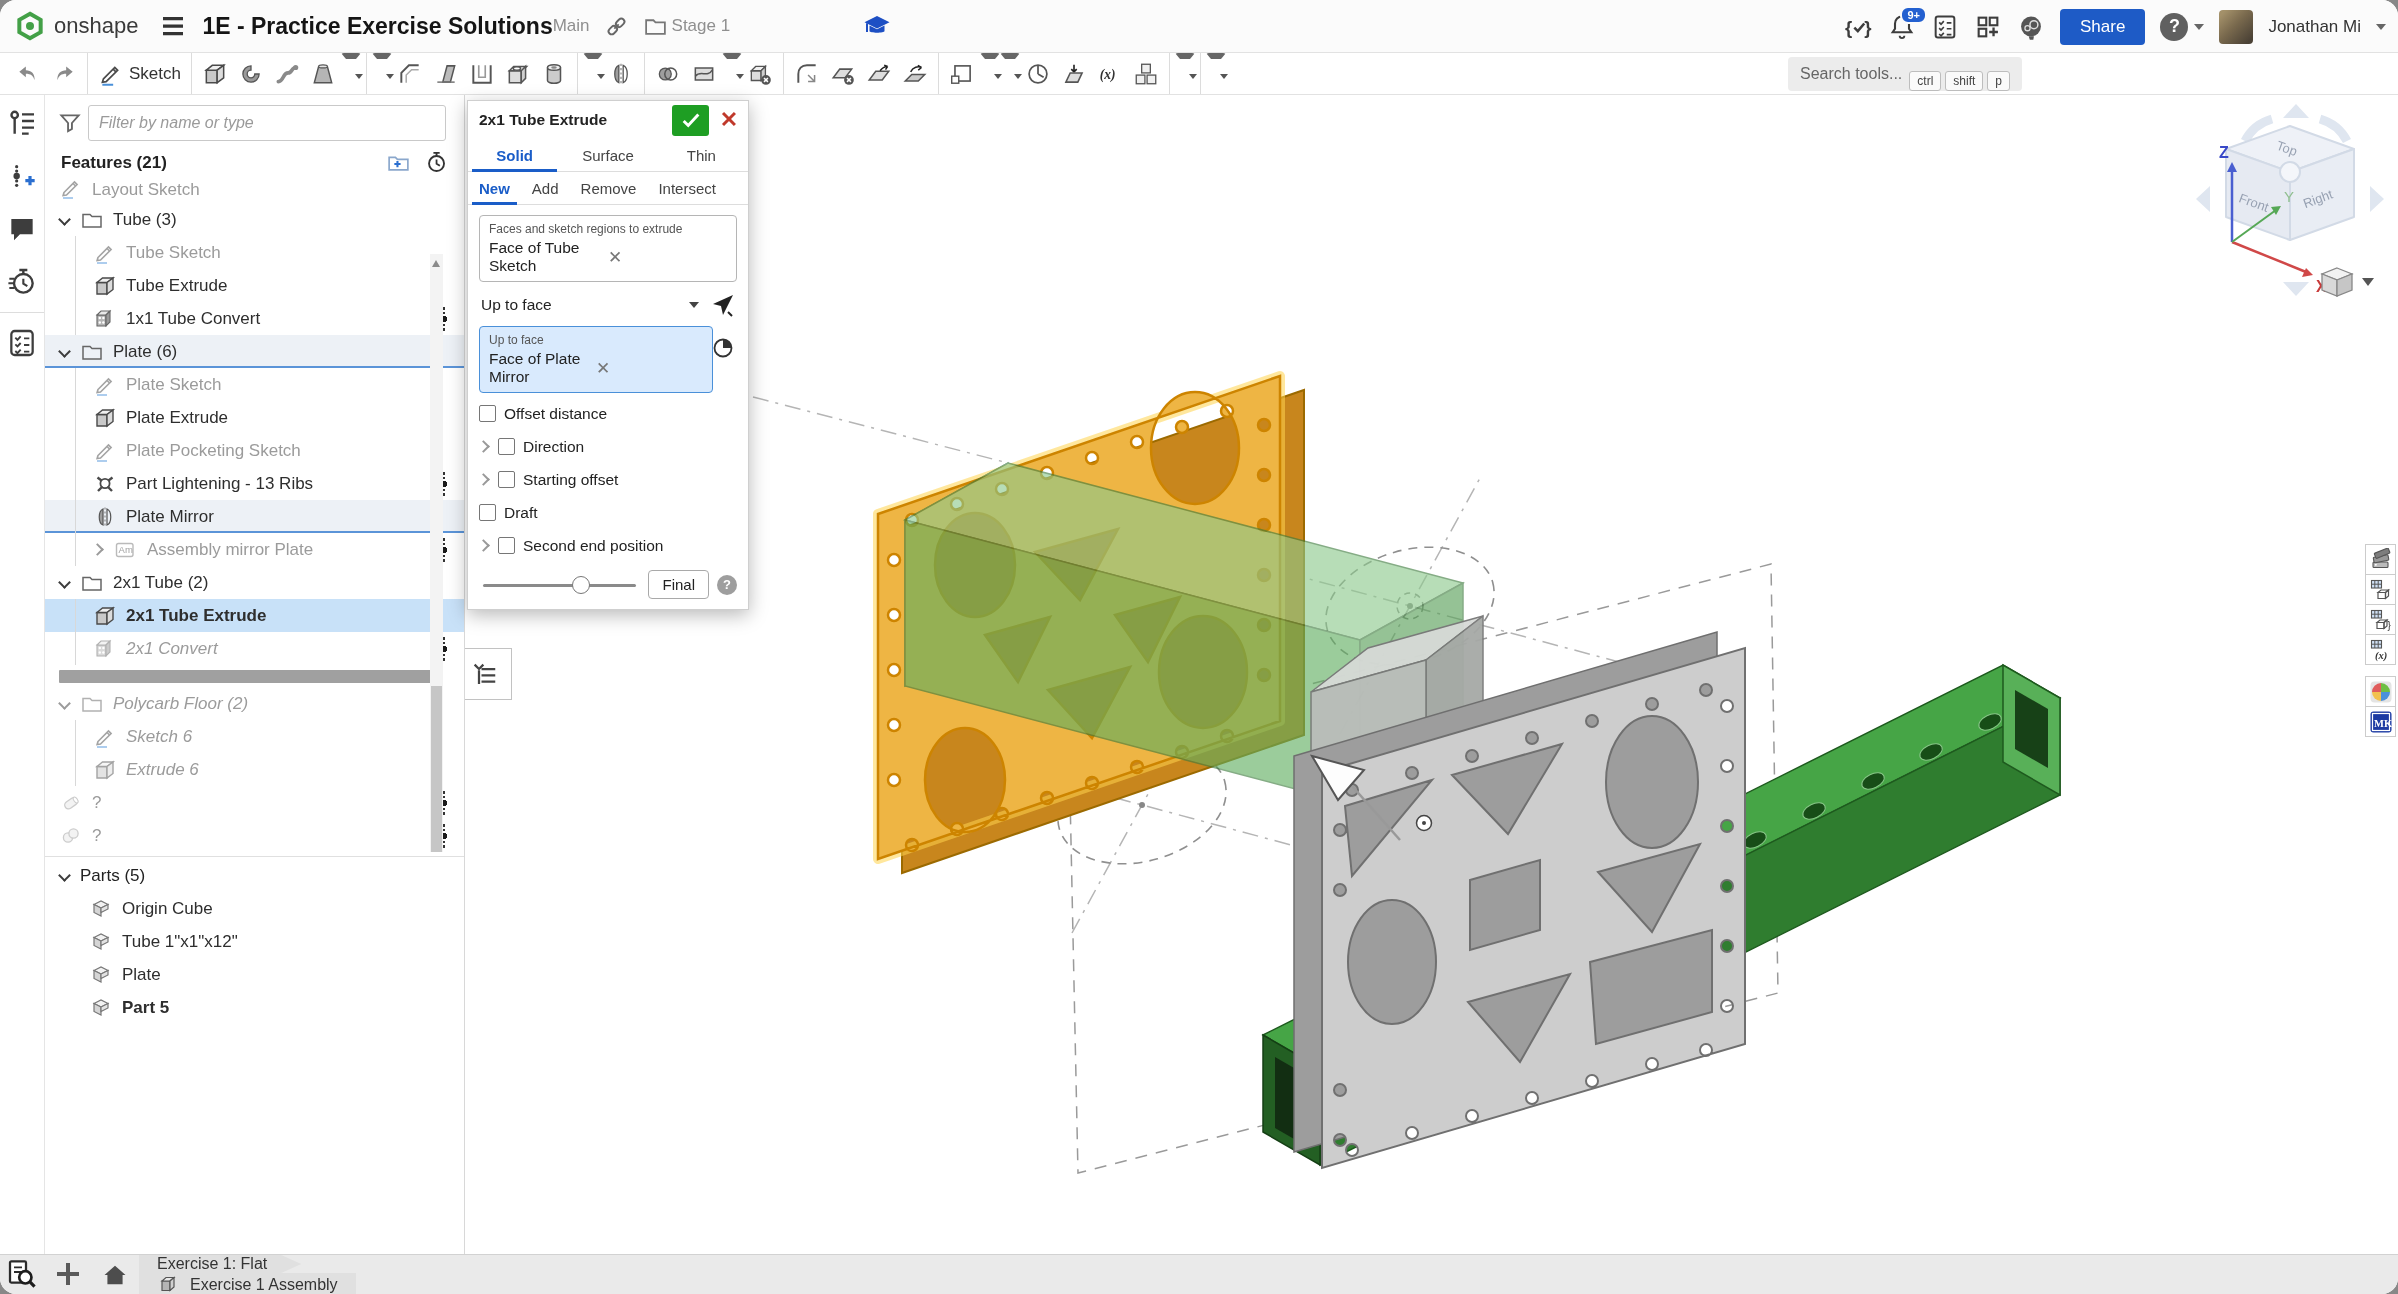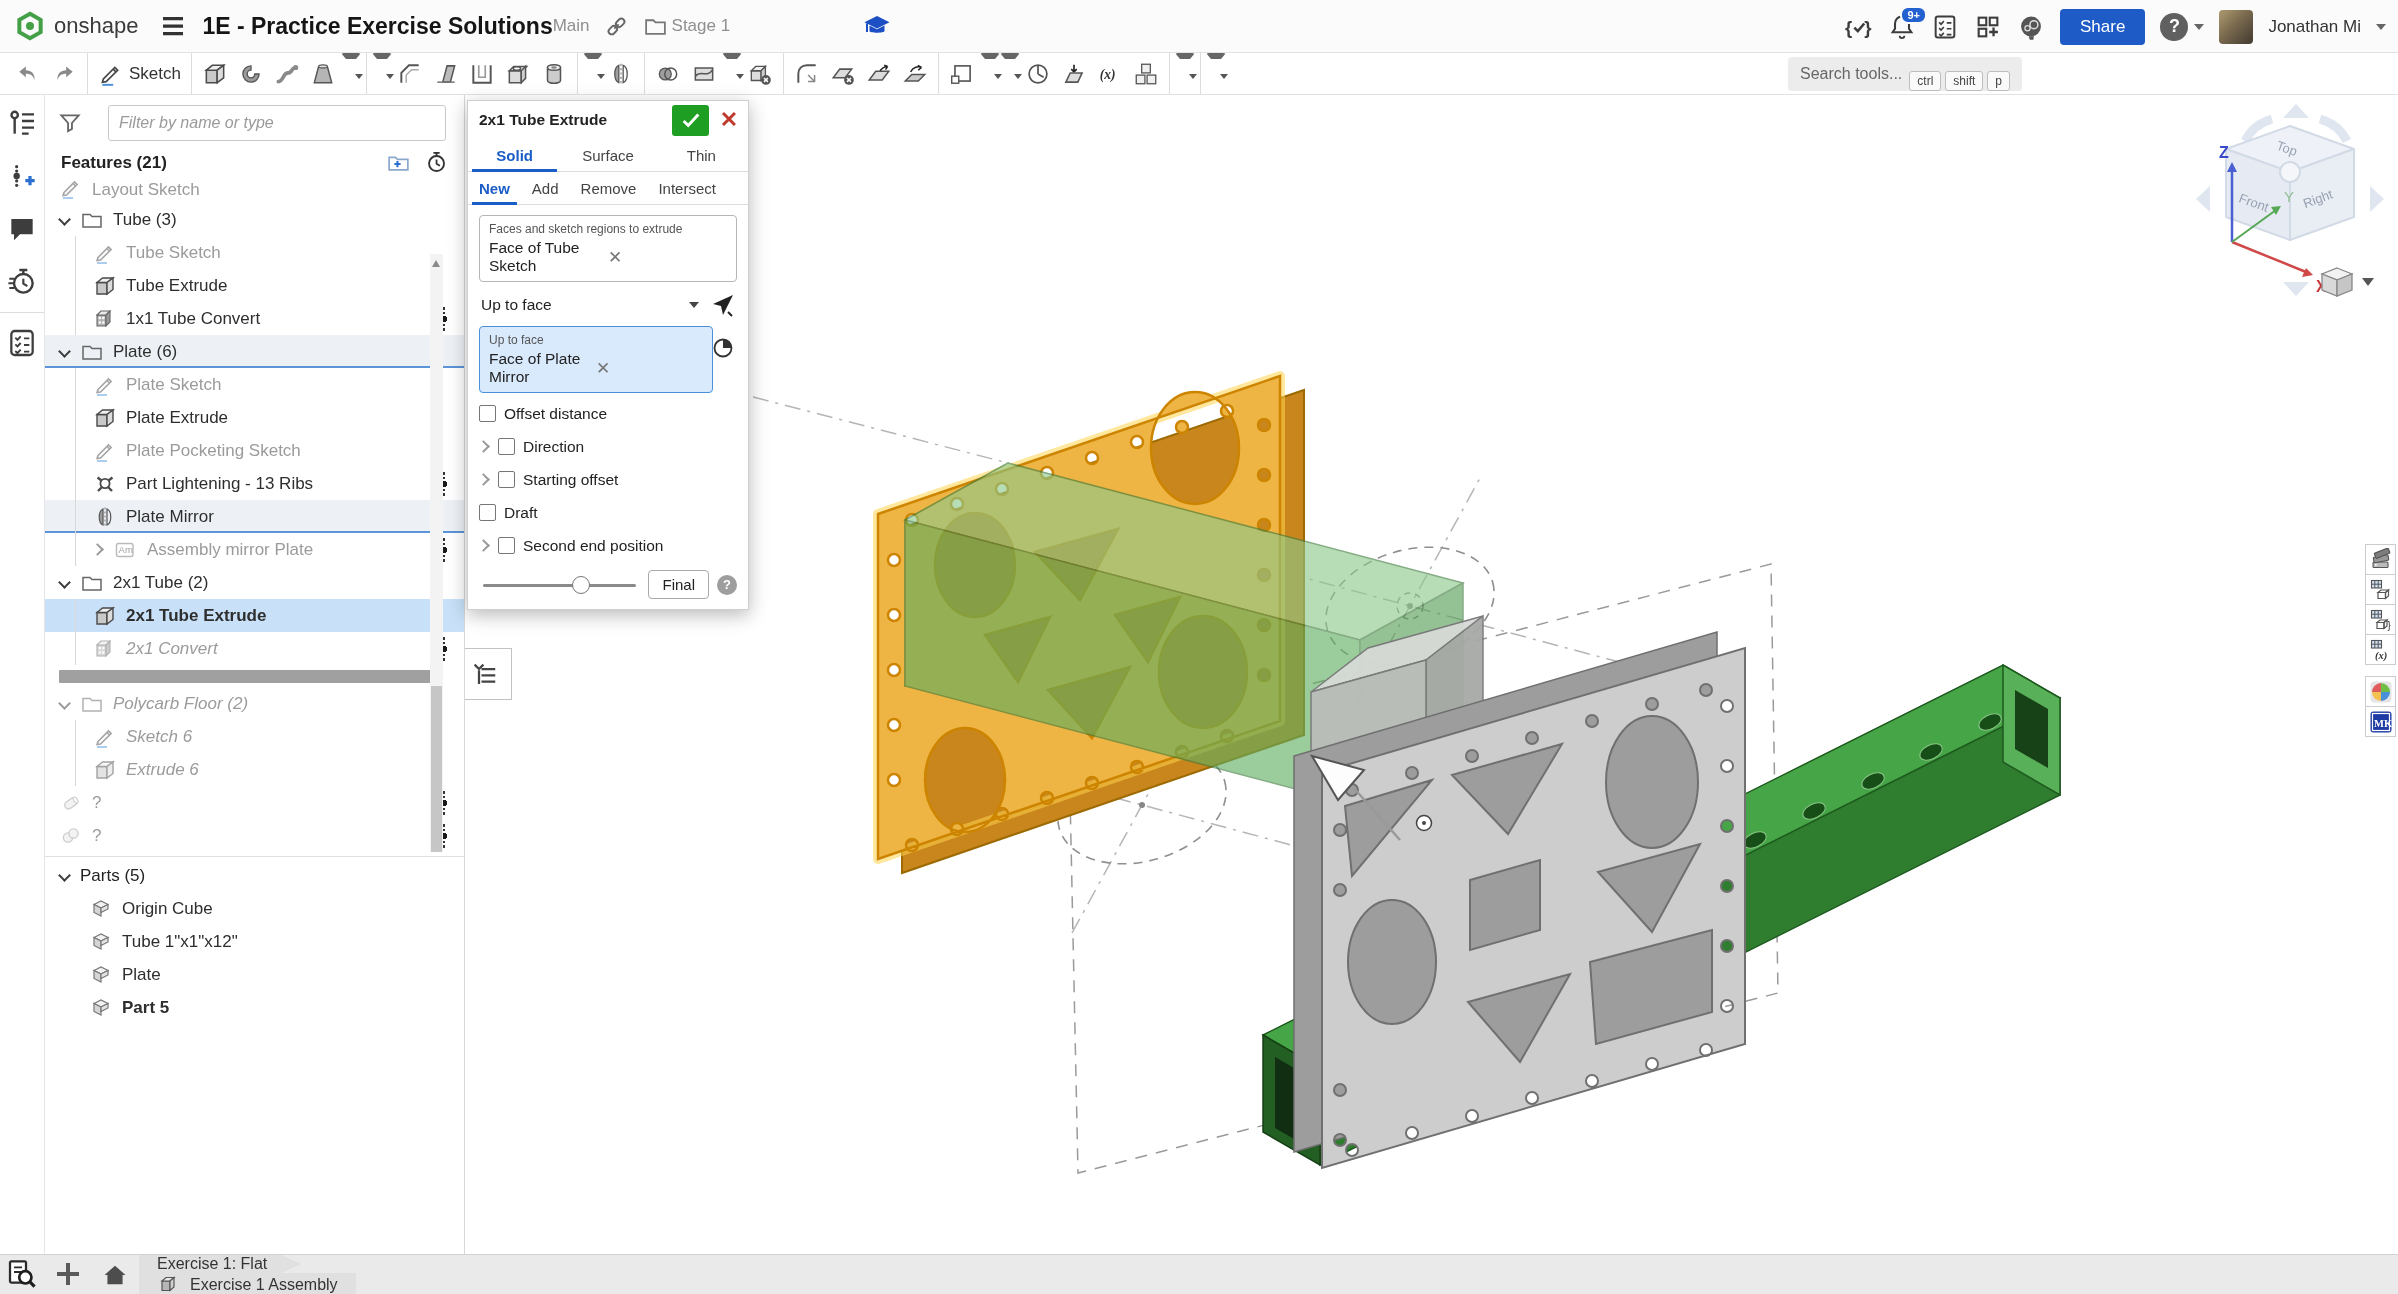--- a/index.html
+++ b/index.html
@@ -1,16 +1,16 @@
 <!DOCTYPE html>
 <html><head>
 <meta charset="utf-8">
 <style>
   html,body{margin:0;padding:0;background:#888;}
-  #app{position:relative;width:2398px;height:1294px;background:#fff;font-family:"Liberation Sans",sans-serif;overflow:hidden;}
+  #app{position:relative;width:2398px;height:1294px;background:#fff;font-family:"Liberation Sans",sans-serif;overflow:hidden;border-radius:16px;}
   svg{display:block}
   .icon svg,.ticon svg,.ficon svg,.bicon svg,.ricon svg,.railicon svg{width:100%;height:100%;}
 
   
   #topbar{position:absolute;left:0;top:0;right:0;height:53px;background:#fbfbfb;border-bottom:1px solid #e2e2e2;display:flex;align-items:center;padding:0 14px;box-sizing:border-box;z-index:10;}
   .logo{width:32px;height:32px;margin-right:8px;}
   .wordmark{font-size:22px;color:#3a3a3a;margin-right:20px;}
   .hamburger{width:30px;height:30px;margin-right:14px;}
   .doc-title{font-size:23px;font-weight:bold;color:#151515;white-space:nowrap;}
   .ws-label{font-size:17px;color:#8f8f8f;margin-left:0;}
@@ -42,21 +42,21 @@
   .key{font-size:12px;color:#444;border:1px solid #bdbdbd;background:#fafafa;border-radius:3px;padding:2px 7px;margin-top:14px;}
 
   
   #leftrail{position:absolute;left:0;top:95px;width:45px;bottom:40px;background:#fff;border-right:1px solid #e5e5e5;display:flex;flex-direction:column;align-items:center;padding-top:12px;box-sizing:border-box;z-index:8;}
   .railicon{width:32px;height:32px;margin-bottom:21px;cursor:pointer;position:relative;}
   .railicon.divider-before{margin-top:8px;}
   .railicon.divider-before::before{content:'';position:absolute;top:-15px;left:-7px;width:45px;border-top:1px solid #ddd;}
 
   
   #fpanel{position:absolute;left:45px;top:95px;width:420px;bottom:40px;background:#fff;border-right:1px solid #d8d8d8;box-sizing:border-box;z-index:8;}
-  .filter-row{display:flex;align-items:center;padding:10px 12px 4px 12px;gap:25px;}
+  .filter-row{display:flex;align-items:center;padding:10px 12px 4px 12px;gap:5px;}
   .funnel{width:26px;height:26px;flex:none;}
   .filter-input{flex:1;height:34px;border:1px solid #c9c9c9;border-radius:3px;font-size:16px;color:#444;padding:0 10px;outline:none;font-family:"Liberation Sans",sans-serif;margin-right:6px;}
   .filter-input::placeholder{font-style:italic;color:#9a9a9a;}
   .features-hdr{display:flex;align-items:center;padding:5px 16px 3px 16px;font-size:17px;font-weight:bold;color:#222;}
   .features-hdr .spacer{flex:1;}
   .hicon{width:25px;height:25px;margin-left:12px;cursor:pointer;}
   .flist{position:relative;overflow:hidden;}
   .frow{height:33px;display:flex;align-items:center;font-size:17px;color:#2e2e2e;position:relative;padding-left:14px;cursor:pointer;}
   .frow.clipped{height:25px;overflow:hidden;align-items:flex-end;padding-bottom:3px;box-sizing:border-box;}
   .frow.ind1{padding-left:48px;}

